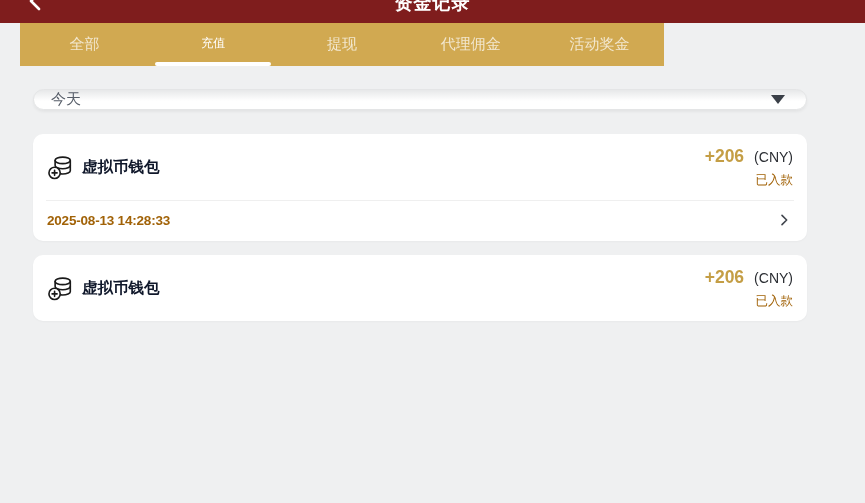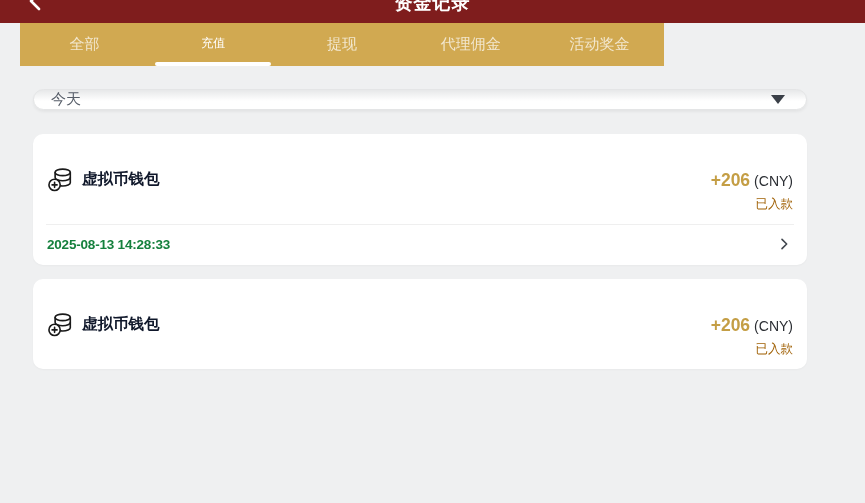--- a/index.html
+++ b/index.html
@@ -79,31 +79,31 @@
     display:flex; justify-content:space-between; align-items:center;
     padding:12px 14px 11px;
   }
   .wallet {
     display:flex; align-items:center; gap:9px;
   }
   .wallet-name {
     font-size:15.5px; font-weight:bold; color:#0f172a;
   }
   .amount-col { text-align:right; }
-  .amount-line { display:flex; align-items:baseline; justify-content:space-between; gap:4px;margin-top:24px; }
+  .amount-line { display:flex; align-items:baseline; justify-content:space-between; gap:10px; }
   .amount { font-size:17.5px; font-weight:bold; color:#C49E45; }
   .currency { font-size:14px; font-weight:normal; color:#2b2e33; }
   .status { margin-top:5px; font-size:12.5px; color:#a16207; }
   .card-bottom {
     margin:0 13px; border-top:1px solid #EFEFEF;
     display:flex; justify-content:space-between; align-items:center;
     padding:11px 2px 13px 1px;
   }
   .time {
-    font-size:13.5px; font-weight:bold; color:#15803d; letter-spacing:-0.2px;
+    font-size:13.5px; font-weight:bold; color:#a16207; letter-spacing:-0.2px;
   }
   .chev { width:16px; height:16px; color:#41464e; }
   svg { display:block; }
 </style>
 </head>
 <body>
 
 <div class="header">
   <div class="back-btn">
     <span>

